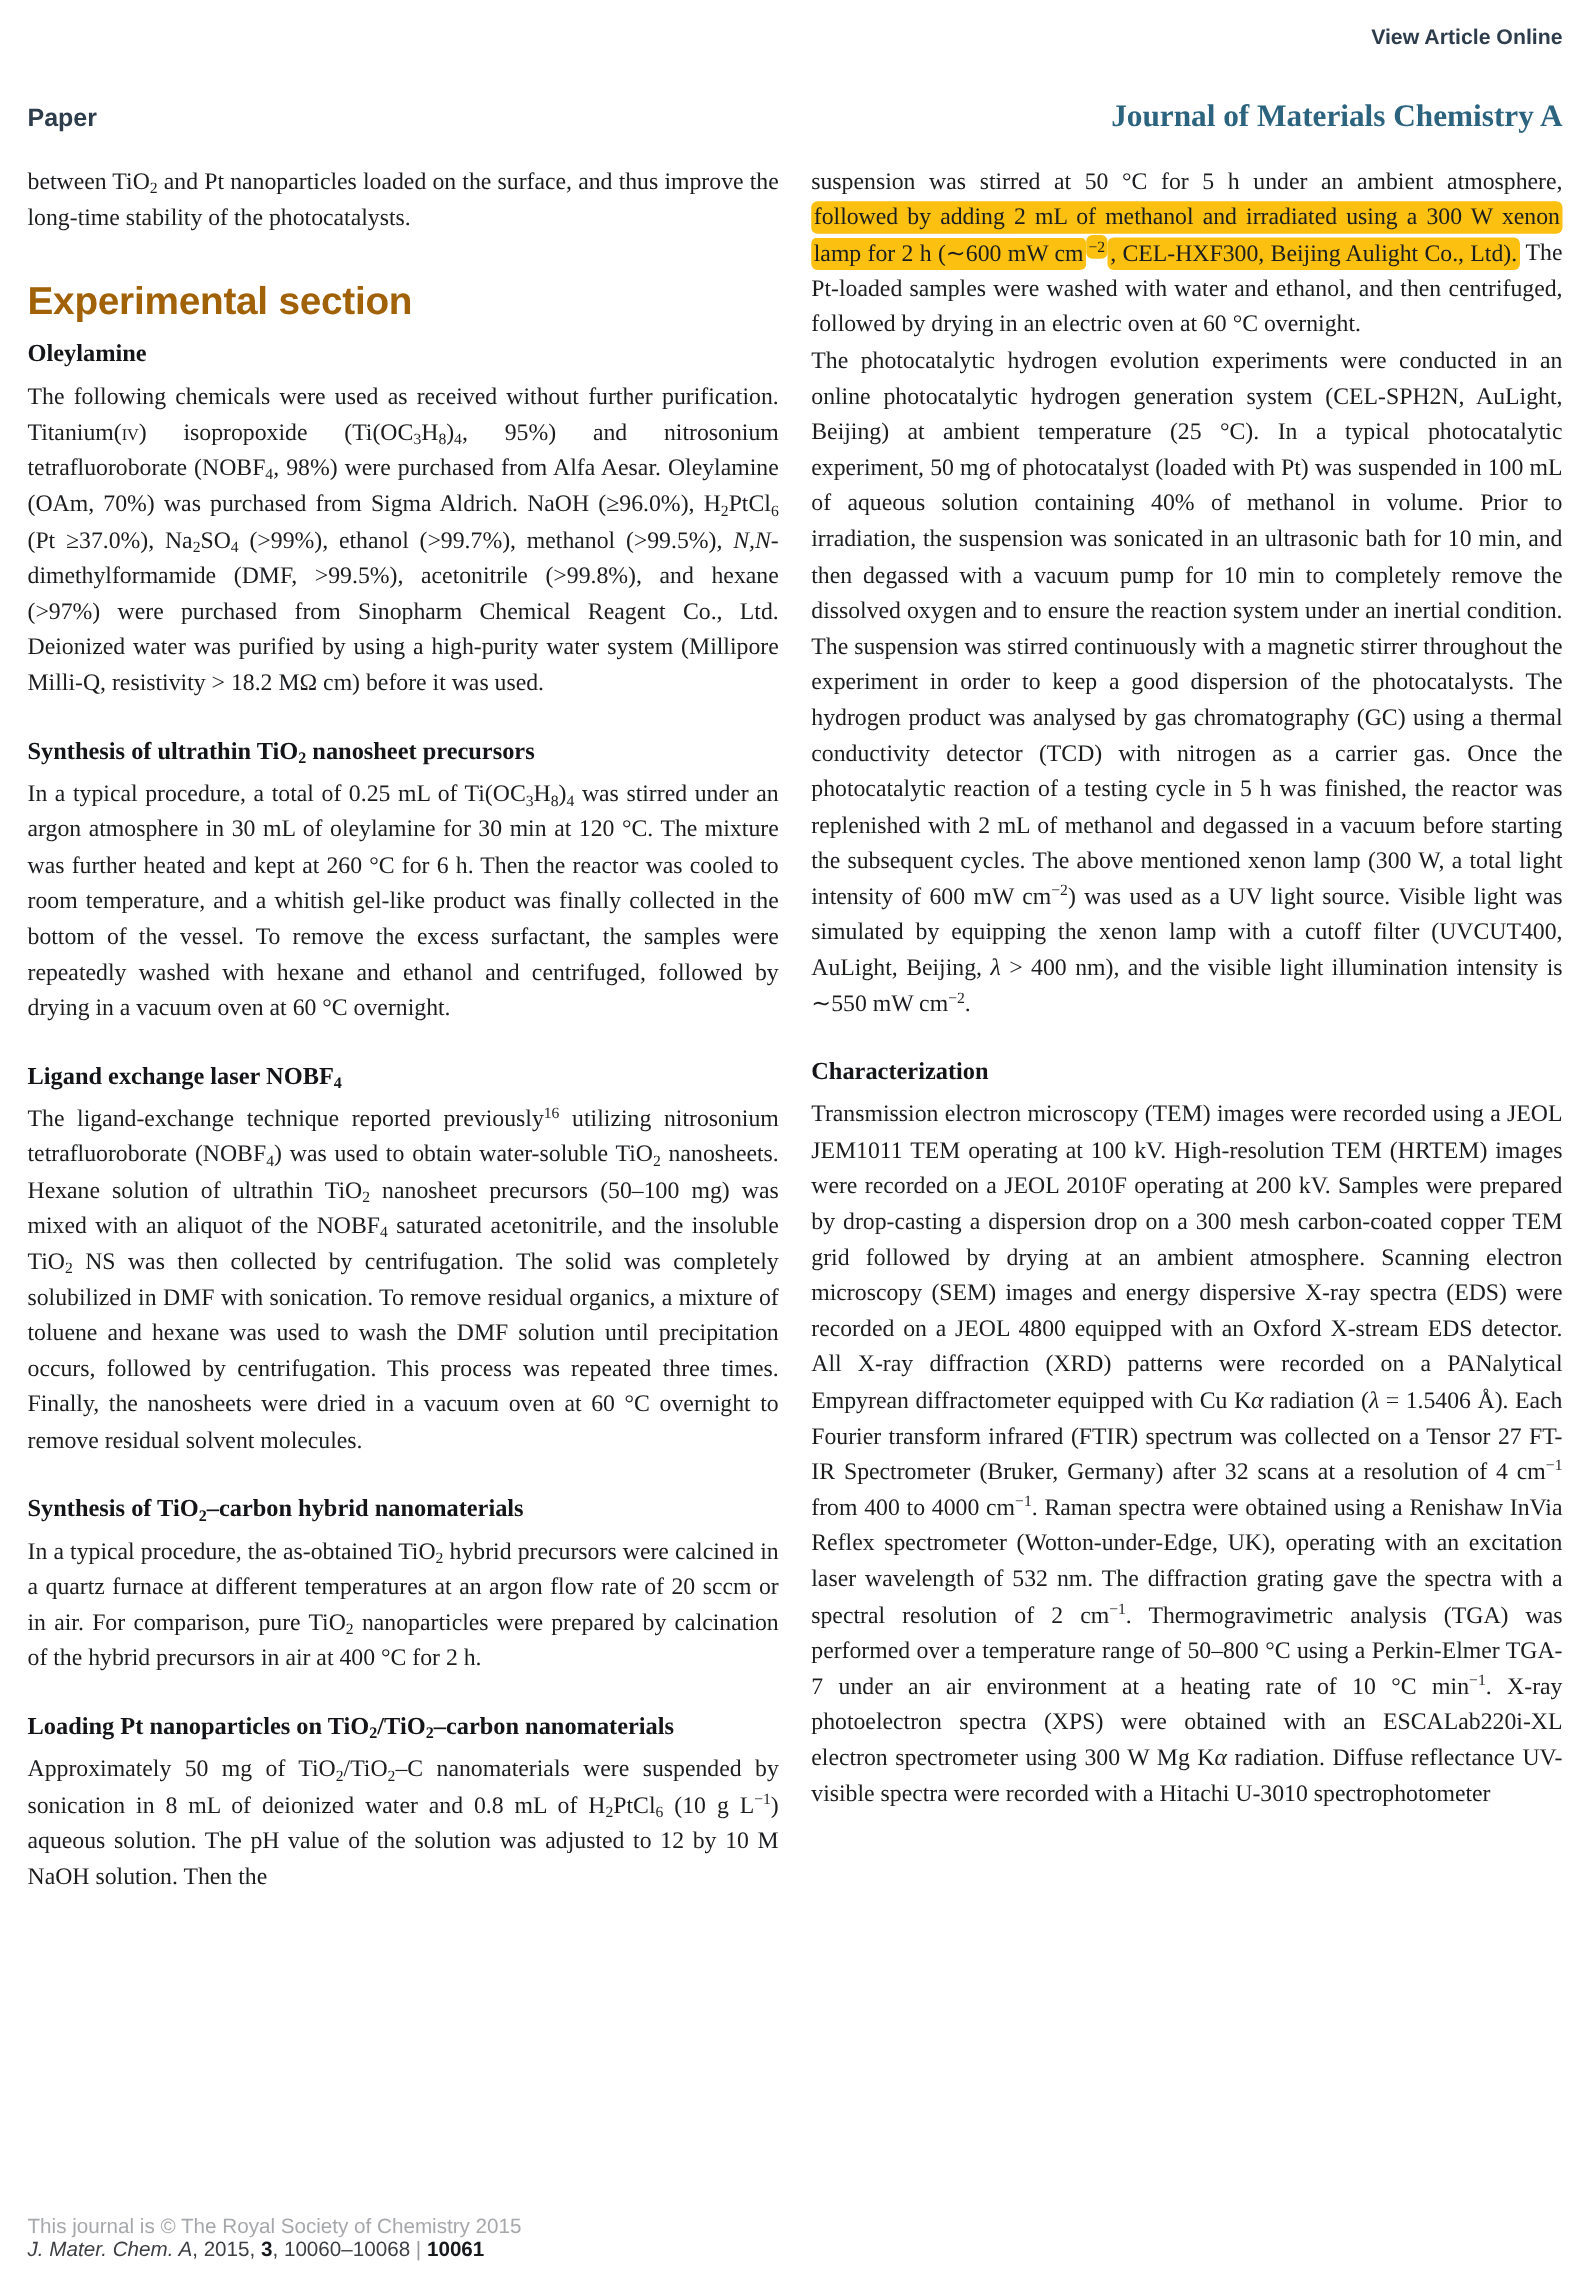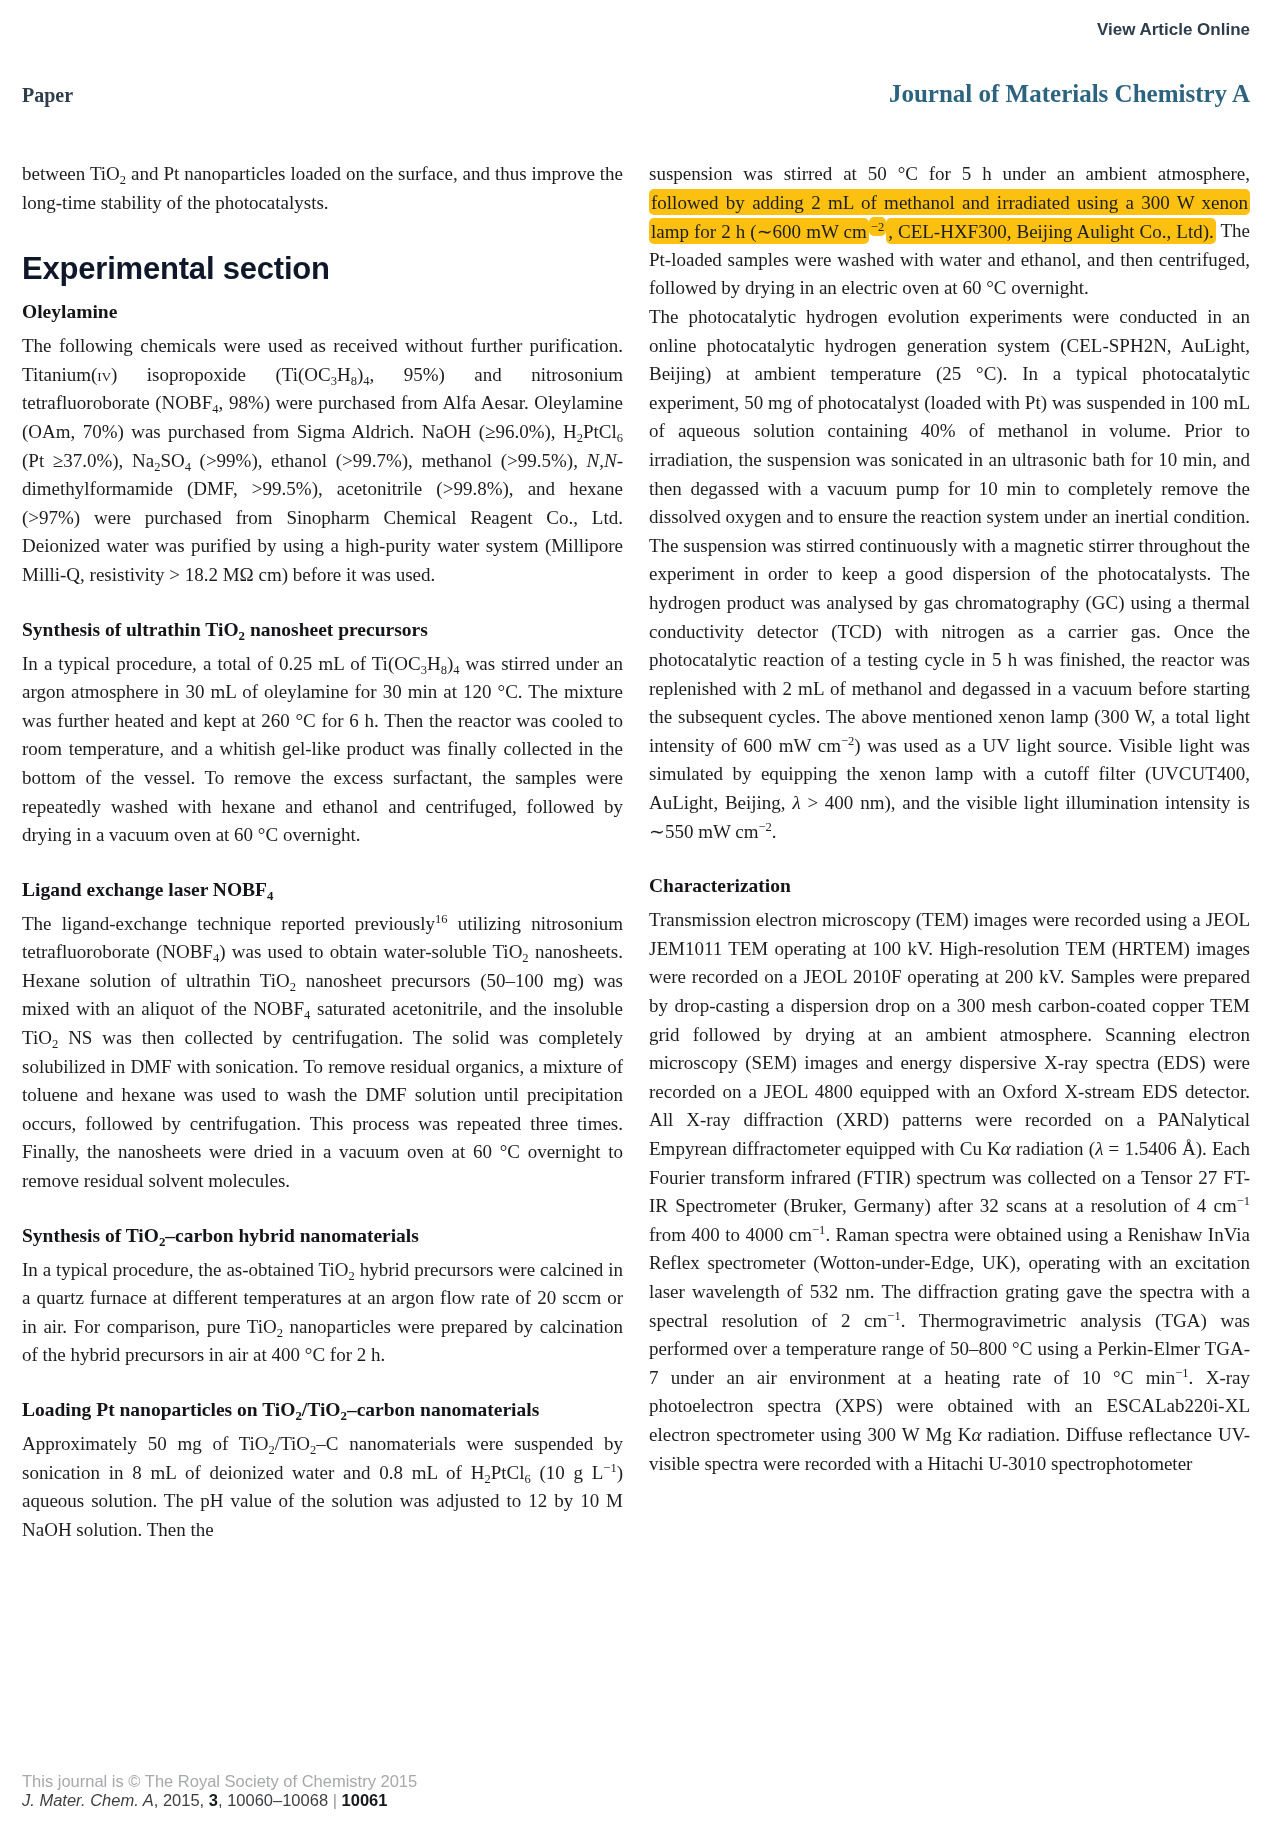--- a/index.html
+++ b/index.html
@@ -11,40 +11,40 @@
   .page { position:absolute; inset:0; padding:0 16px 0 22px; box-sizing:border-box; overflow:hidden; }
 
   
   .vao {
     padding-top:20px; text-align:right;
     font-family:"Liberation Sans", sans-serif; font-weight:bold;
     font-size:17px; color:var(--navy);
   }
   .header-row { display:flex; justify-content:space-between; align-items:baseline; margin-top:16px; }
   .doc-type {
-    font-family:Liberation Serif, serif; font-weight:bold;
+    font-family:Liberation Sans, sans-serif; font-weight:bold;
     font-size:20px; color:var(--navy);margin-top:28px;
   }
   .journal-title {
     font-family:Liberation Serif, serif; font-weight:bold;
     font-size:25px; color:var(--teal);
   }
 
   
   .columns { display:flex; gap:26px; margin-top:24px; }
-  .col { width:601px;margin-top:28px; }
+  .col { width:601px; }
 
   .body-para {
     margin:0; font-size:19px; line-height:28.6px;
     text-align:justify; color:var(--ink);
   }
   h1.section-title {
     font-family:"Liberation Sans", sans-serif;
     font-size:31px; font-weight:bold; letter-spacing:-0.2px;
-    color:#0f172a; margin:34px 0 12px 0;
+    color:#a16207; margin:34px 0 12px 0;
   }
   h2.subheading {
     font-family:"Liberation Serif", serif;
     font-size:19.5px; font-weight:bold; color:#141518;
     margin:29px 0 9px 0;
   }
   h1.section-title + h2.subheading { margin-top:14px; }
 
   
   .r-sub { font-size:0.66em; vertical-align:-0.28em; line-height:0; }

